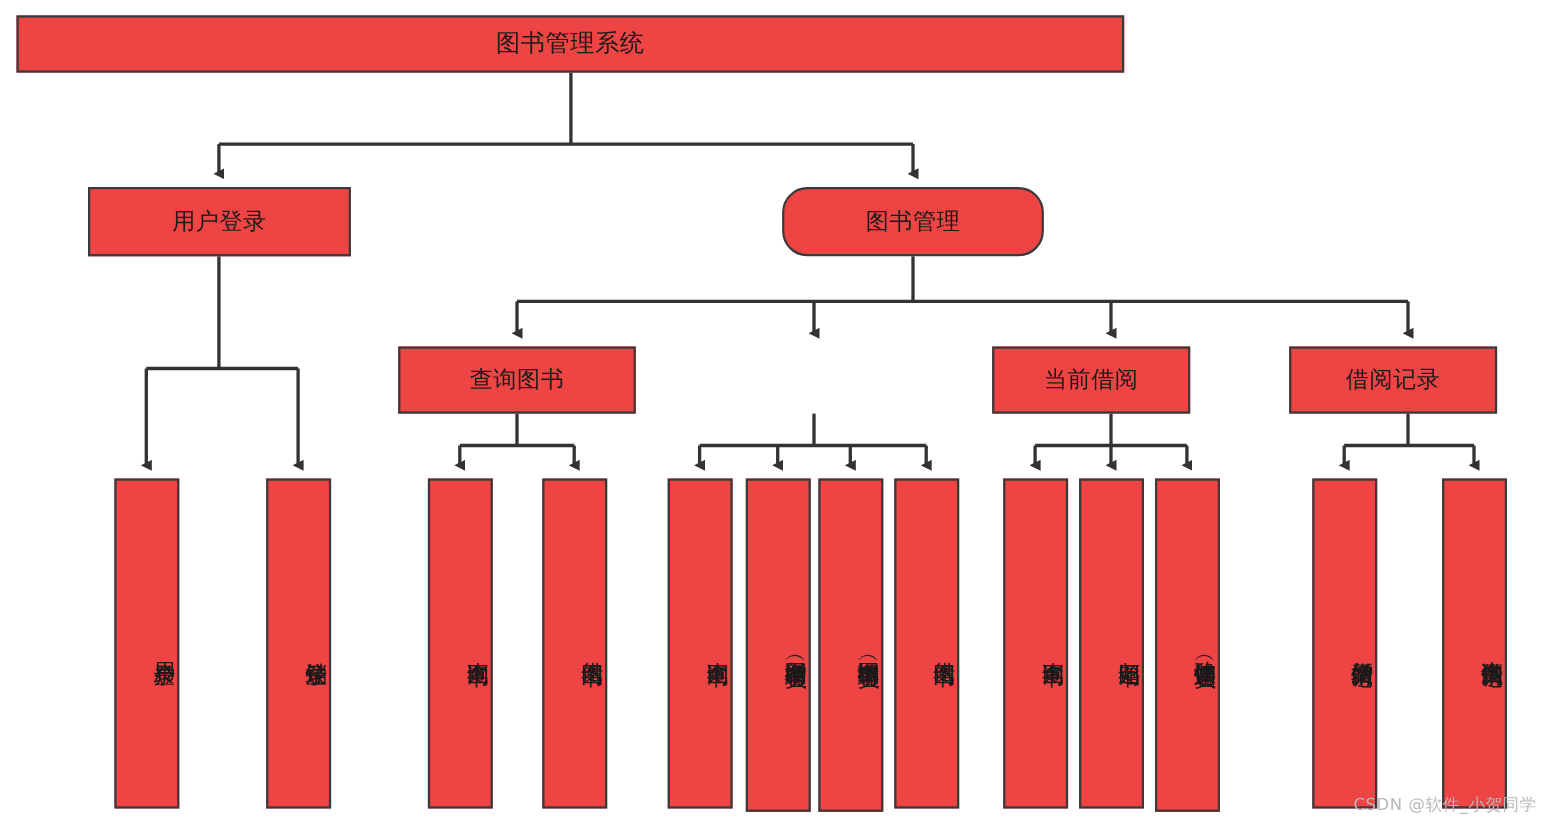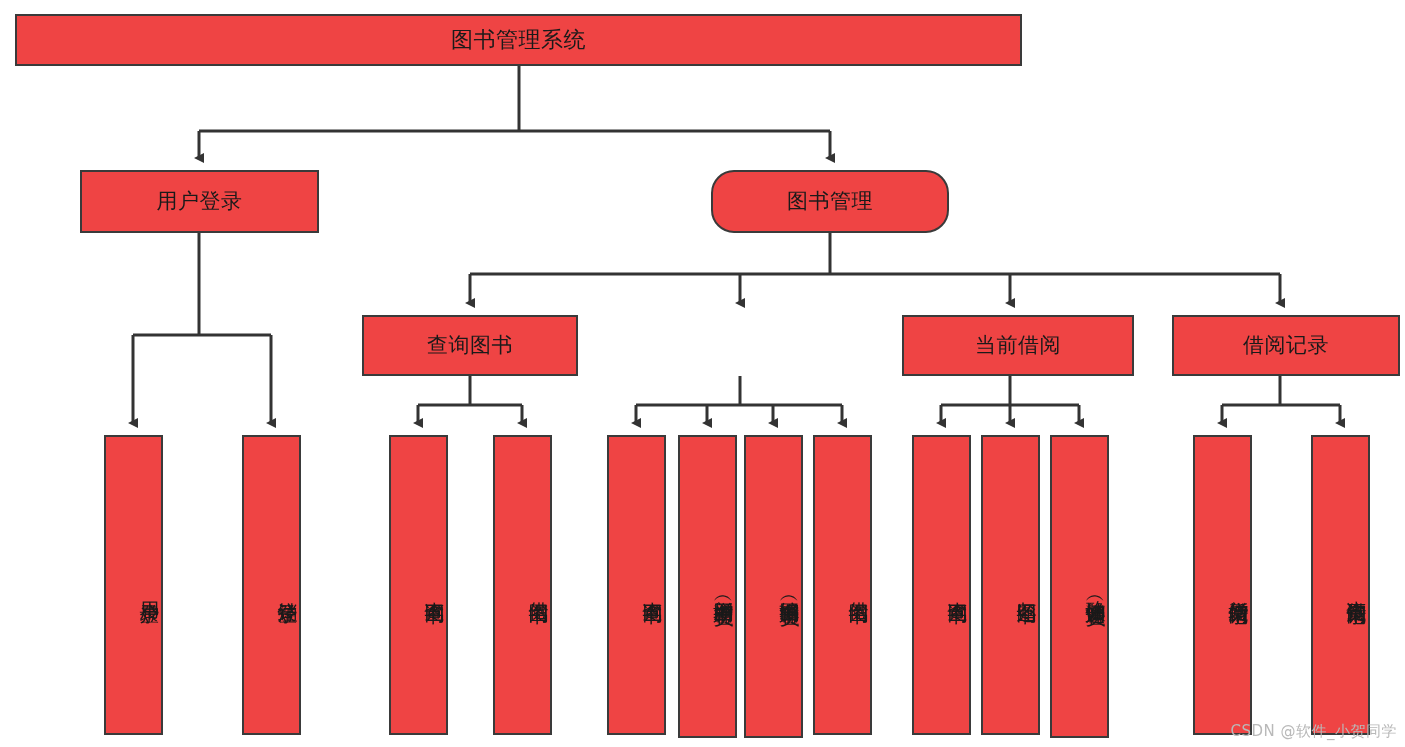--- a/index.html
+++ b/index.html
@@ -133,24 +133,24 @@
   <div class="node node-h" style="left:80px; top:170px; width:239px; height:63px;">
     <span>用户登录</span>
   </div>
   <div class="node node-h" style="left:711px; top:170px; width:238px; height:63px;border-radius:23px;">
     <span>图书管理</span>
   </div>
 
   <div class="node node-h" style="left:362px; top:315px; width:216px; height:61px;">
     <span>查询图书</span>
   </div>
-  <div class="node node-h" style="left:902px; top:315px; width:232px; height:61px;">
+  <div class="node node-h" style="left:902px; top:315px; width:180px; height:61px;">
     <span>当前借阅</span>
   </div>
-  <div class="node node-h" style="left:1172px; top:315px; width:228px; height:61px;">
+  <div class="node node-h" style="left:1172px; top:315px; width:189px; height:61px;">
     <span>借阅记录</span>
   </div>
 
   <div class="node node-v" style="left:104px; top:435px; width:59px; height:300px;">
     <span class="vtext">用户登录</span>
   </div>
   <div class="node node-v" style="left:242px; top:435px; width:59px; height:300px;">
     <span class="vtext">注销登录</span>
   </div>
 

